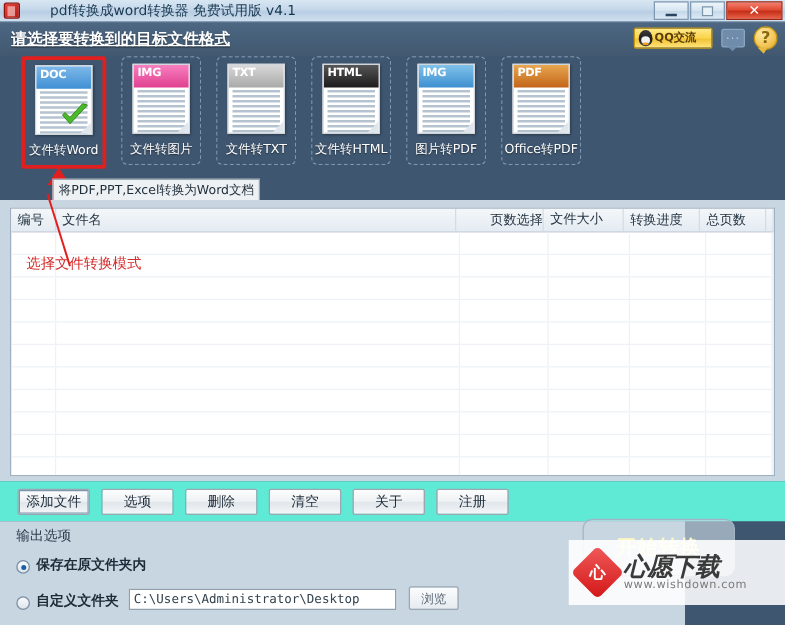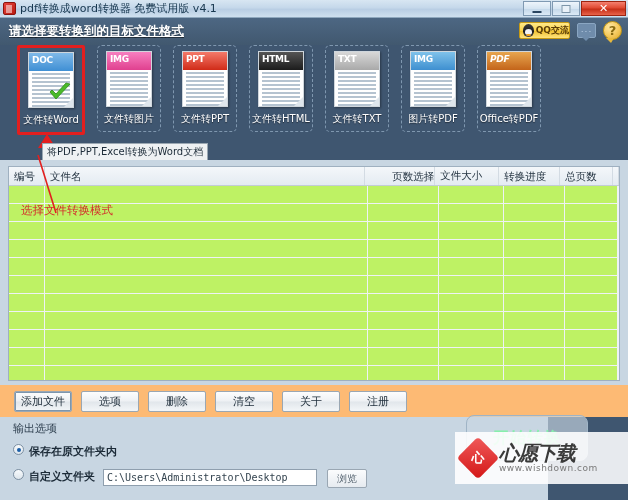--- a/index.html
+++ b/index.html
@@ -29,20 +29,21 @@
     border: 1px solid #8d120c; border-radius: 2px;
     position: relative;
   }
   .app-icon:after {
     content: ""; position: absolute; left: 2px; top: 2px;
     width: 6px; height: 8px; background: #fff3f2; opacity: .55;
   }
   .title-text {
     font-size: 11px; color: #17374f; white-space: nowrap;
     letter-spacing: 0px;
+    margin-left: 20px;
   }
   .win-btns { position: absolute; right: 2px; top: 1px; display: flex; gap: 1px; }
   .win-btn {
     width: 28px; height: 15px;
     border: 1px solid #7f99b2;
     background: linear-gradient(to bottom, #eef5fb 0%, #d6e5f2 50%, #c3d7e9 51%, #dceaf6 100%);
     position: relative;
   }
   .win-btn .gl { position: absolute; left: 50%; top: 50%; transform: translate(-50%,-50%); }
   .win-btn.min .gl { width: 9px; height: 2px; background: #2a4560; margin-top: 3px; }
@@ -61,21 +62,21 @@
     background: linear-gradient(to bottom, #4d6783 0%, #41586f 100%);
     display: flex; align-items: center;
   }
   .header-title {
     margin-left: 9px; color: #ffffff; font-size: 12.5px; font-weight: bold;
     text-shadow: 0 1px 1px rgba(0,0,0,.45);
     text-decoration: underline;
   }
   .header-right { position: absolute; right: 6px; top: 3px; display: flex; align-items: center; gap: 7px; }
   .qq-btn {
-    height: 17px; padding: 0 0 0 3px;
+    height: 17px; padding: 0 12px 0 3px;
     background: linear-gradient(to bottom, #ffe98a 0%, #fbd34a 50%, #f0bf2d 51%, #ffe47c 100%);
     border: 1px solid #c79a14; border-radius: 2px;
     display: flex; align-items: center; gap: 2px;
     font-size: 9px; color: #5a3d06; font-weight: bold; white-space: nowrap;
   }
   .qq-peng {
     width: 11px; height: 13px; border-radius: 50% 50% 45% 45%;
     background: linear-gradient(to bottom,#3b3b3b 0%, #1d1d1d 60%, #4a4a4a 100%);
     position: relative; flex: 0 0 auto;
   }
@@ -171,21 +172,21 @@
   }
 
   
   .main-panel {
     position: absolute; left: 0; top: 160px; width: 628px; height: 225px;
     background: #c8d6e2;
     padding: 6px 8px 4px 8px;
   }
   .grid-wrap {
     width: 612px; height: 215px;
-    background: #bef264; border: 1px solid #9fb0c0;
+    background: #ffffff; border: 1px solid #9fb0c0;
     position: relative; overflow: hidden;
   }
   .grid-head {
     display: flex; height: 19px;
     background: linear-gradient(to bottom, #f4f7fa 0%, #e4ebf2 100%);
     border-bottom: 1px solid #c3ccd6;
     font-size: 10.5px; color: #1f2f3d;
   }
   .grid-head .cell {
     border-right: 1px solid #d3dbe3; padding-left: 5px; line-height: 18px;
@@ -198,42 +199,42 @@
   .c3 { width: 68px; font-family: Liberation Mono, monospace; } .c4 { width: 65px; } .c5 { width: 56px; } .c6 { flex: 1; }
 
   .grid-note {
     position: absolute; left: 12px; top: 36px;
     font-size: 11.5px; color: #d42b2b; white-space: nowrap; font-family: Liberation Mono, monospace;
   }
 
   
   .btn-row {
     position: absolute; left: 0; top: 385px; width: 628px; height: 32px;
-    background: #fdba74; display: flex; align-items: center; padding-left: 14px; gap: 9px;
+    background: #5eead4; display: flex; align-items: center; padding-left: 14px; gap: 9px;
   }
   .btn {
     width: 58px; height: 21px;
     background: linear-gradient(to bottom, #fdfdfd 0%, #eef1f4 48%, #e1e6eb 52%, #f3f6f8 100%);
     border: 1px solid #9aa7b3; border-radius: 2px;
     font-size: 11px; color: #1c2b38;
     display: flex; align-items: center; justify-content: center;
     white-space: nowrap;
   }
   .btn.primary { box-shadow: 0 0 0 1px #7d96ad inset; }
 
   
   .out-panel {
     position: absolute; left: 0; top: 417px; width: 548px; height: 83px;
     background: #c8d6e2;
   }
   .out-title {
     position: absolute; left: 13px; top: 4px;
     font-size: 11px; color: #2b3c4c;
   }
-  .radio-line { position: absolute; display: flex; align-items: flex-start; gap: 5px; }
+  .radio-line { position: absolute; display: flex; align-items: flex-end; gap: 5px; }
   .radio-line.r1 { left: 13px; top: 27px; }
   .radio-line.r2 { left: 13px; top: 52px; }
   .radio {
     width: 11px; height: 11px; border-radius: 50%;
     background: linear-gradient(to bottom,#f8fbfd,#dde5ec);
     border: 1px solid #7d90a2; position: relative; flex: 0 0 auto;
   }
   .radio.on:after {
     content:""; position:absolute; left: 2.5px; top: 2.5px;
     width: 4px; height: 4px; border-radius: 50%; background: #1b5fa8;
@@ -254,21 +255,21 @@
     display: flex; align-items: center; justify-content: center;
   }
 
   
   .start-btn {
     position: absolute; left: 466px; top: 415px;
     width: 122px; height: 46px;
     border: 1px solid #9fb4c6; border-radius: 8px;
     background: rgba(200,214,226,.65);
     display: flex; align-items: center; justify-content: center;
-    font-size: 16px; font-weight: bold; color: #86efac;
+    font-size: 16px; font-weight: bold; color: #fef9c3;
     letter-spacing: 1px;
   }
 
   
   .watermark {
     position: absolute; left: 455px; top: 432px;
     width: 173px; height: 52px;
     background: rgba(255,255,255,.88);
     display: flex; align-items: center; gap: 6px; padding-left: 8px;
   }
@@ -354,35 +355,35 @@
             <i></i>
             <i></i>
             <i></i>
           </div>
           <span class="corner-fold"></span>
         </div>
         <div class="tile-label">文件转图片</div>
       </div>
       <div class="tile">
         <div class="tile-doc">
-          <div class="band" style="background:linear-gradient(to bottom,#f47a6a,#d02b18);">PPT</div>
+          <div class="band" style="background:linear-gradient(to bottom,#d8d8d8,#a9a9a9);">TXT</div>
           <div class="lines">
             <i></i>
             <i></i>
             <i></i>
             <i></i>
             <i></i>
             <i></i>
             <i></i>
             <i></i>
             <i></i>
           </div>
           <span class="corner-fold"></span>
         </div>
-        <div class="tile-label">文件转PPT</div>
+        <div class="tile-label">文件转TXT</div>
       </div>
       <div class="tile">
         <div class="tile-doc">
           <div class="band" style="background:linear-gradient(to bottom,#555555,#1c1c1c);">HTML</div>
           <div class="lines">
             <i></i>
             <i></i>
             <i></i>
             <i></i>
             <i></i>
@@ -390,57 +391,39 @@
             <i></i>
             <i></i>
             <i></i>
           </div>
           <span class="corner-fold"></span>
         </div>
         <div class="tile-label">文件转HTML</div>
       </div>
       <div class="tile">
         <div class="tile-doc">
-          <div class="band" style="background:linear-gradient(to bottom,#d8d8d8,#a9a9a9);">TXT</div>
-          <div class="lines">
-            <i></i>
-            <i></i>
-            <i></i>
-            <i></i>
-            <i></i>
-            <i></i>
-            <i></i>
-            <i></i>
-            <i></i>
-          </div>
-          <span class="corner-fold"></span>
-        </div>
-        <div class="tile-label">文件转TXT</div>
-      </div>
-      <div class="tile">
-        <div class="tile-doc">
           <div class="band" style="background:linear-gradient(to bottom,#7fc2ea,#3e8fd0);">IMG</div>
           <div class="lines">
             <i></i>
             <i></i>
             <i></i>
             <i></i>
             <i></i>
             <i></i>
             <i></i>
             <i></i>
             <i></i>
           </div>
           <span class="corner-fold"></span>
         </div>
         <div class="tile-label">图片转PDF</div>
       </div>
       <div class="tile">
         <div class="tile-doc">
-          <div class="band" style="background:linear-gradient(to bottom,#e8a64f,#c3641a);font-style:italic;">PDF</div>
+          <div class="band" style="background:linear-gradient(to bottom,#e8a64f,#c3641a);">PDF</div>
           <div class="lines">
             <i></i>
             <i></i>
             <i></i>
             <i></i>
             <i></i>
             <i></i>
             <i></i>
             <i></i>
             <i></i>

